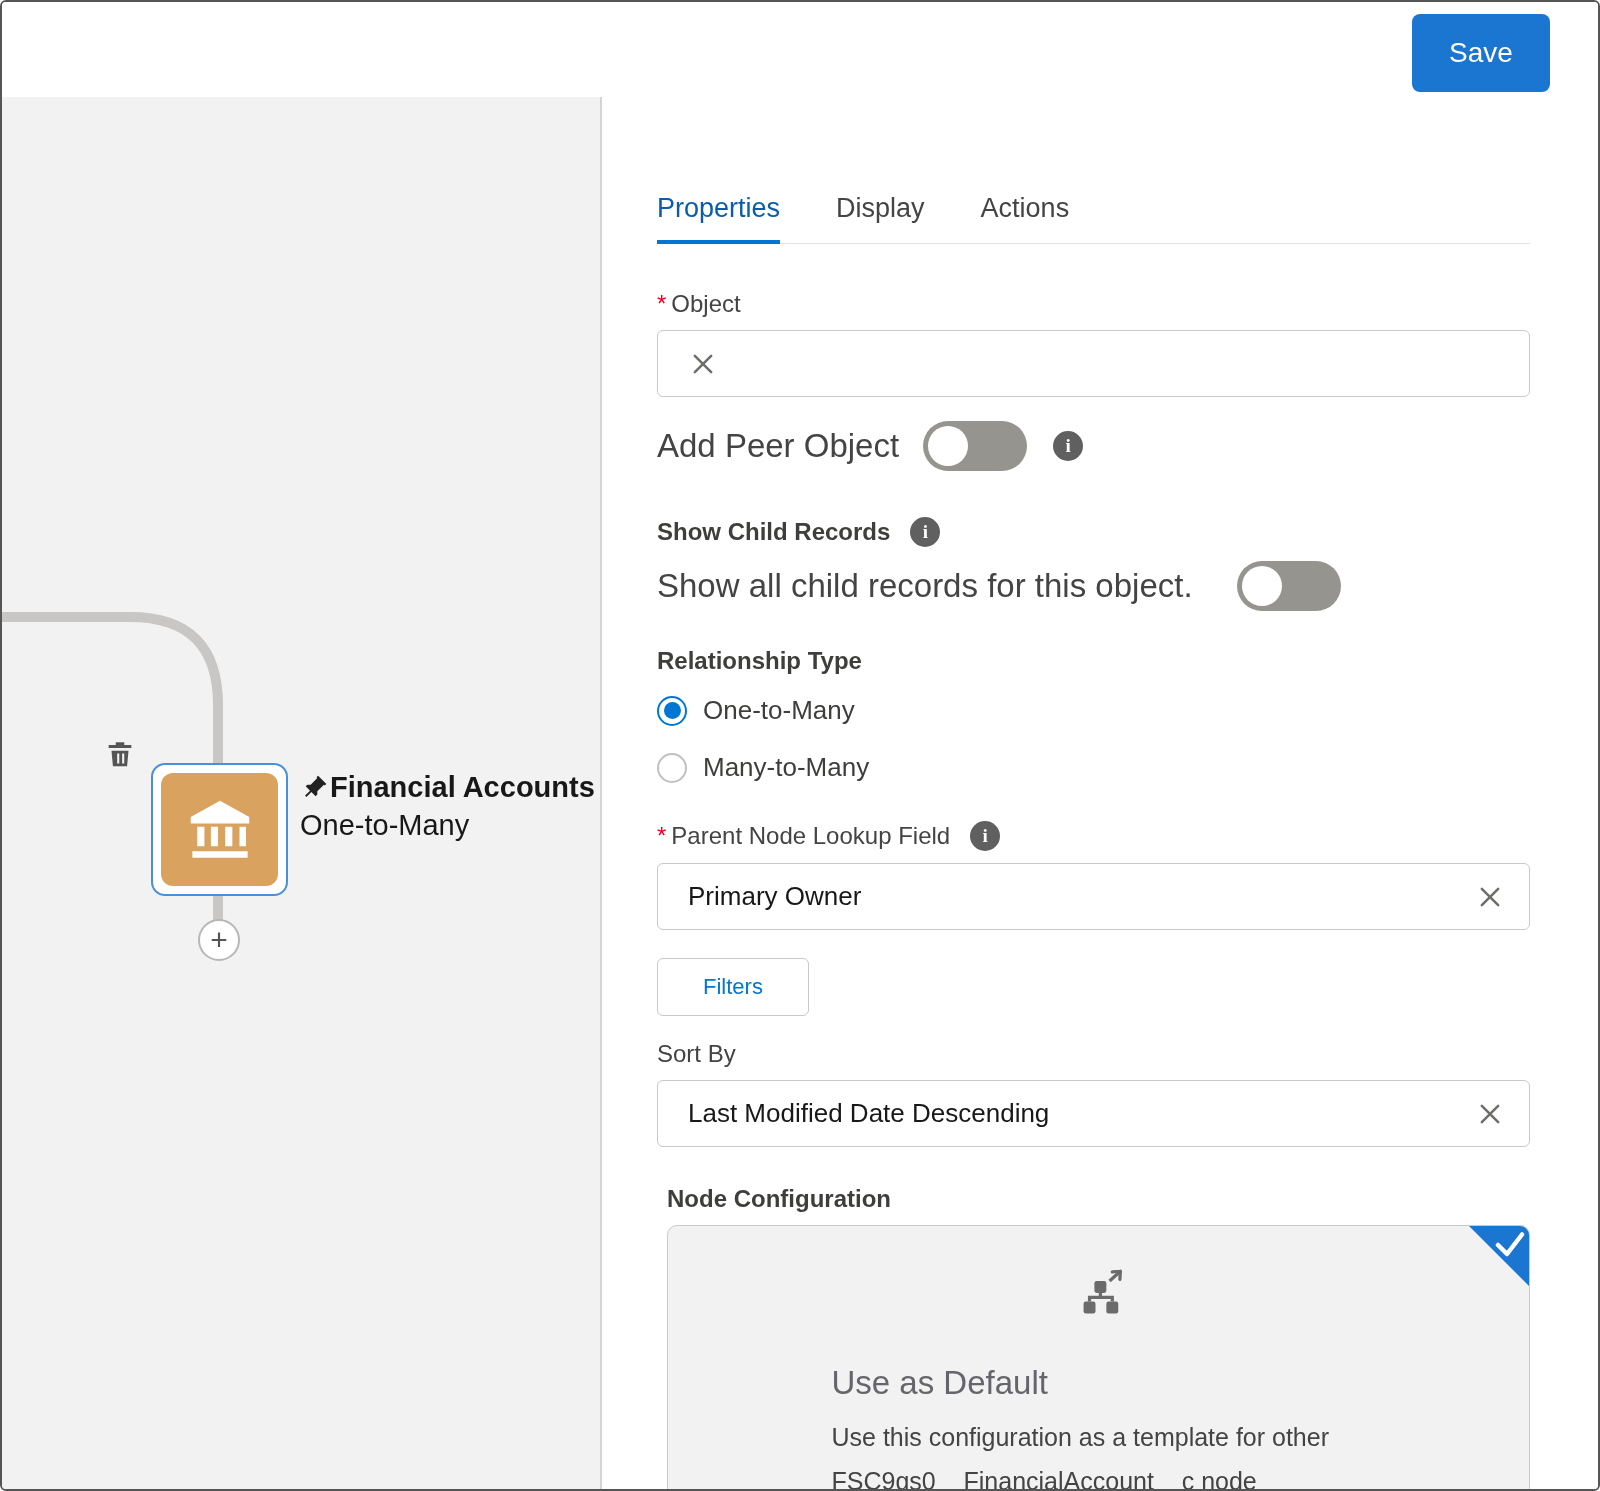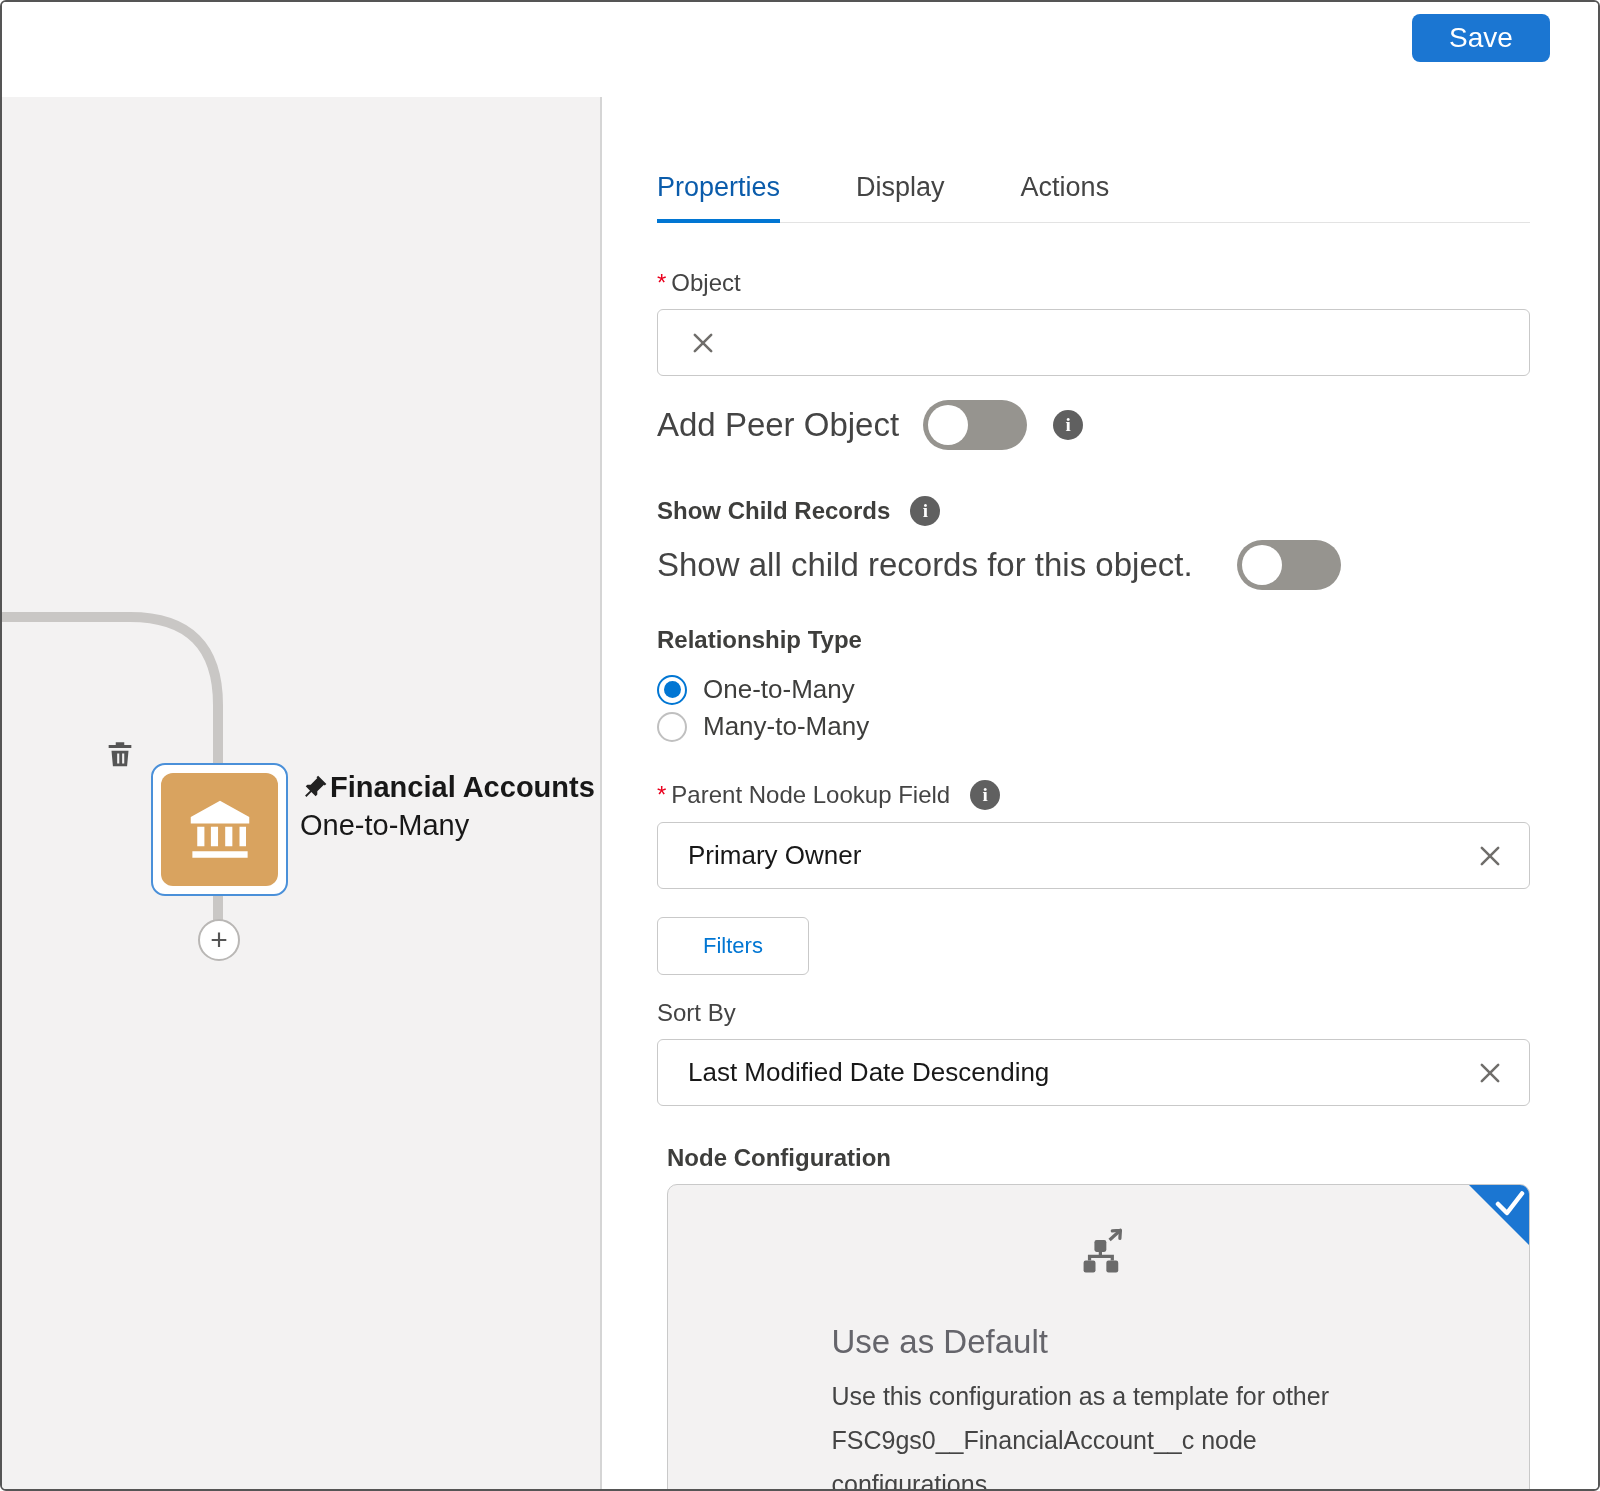--- a/index.html
+++ b/index.html
@@ -21,21 +21,21 @@
   .header {
     height: 95px;
     background: #fff;
     position: relative;
   }
   .save-btn {
     position: absolute;
     top: 12px;
     right: 48px;
     width: 138px;
-    height: 48px;
+    height: 78px;
     background: #1b76d2;
     color: #fff;
     font-size: 28px;
     border: none;
     border-radius: 8px;
     cursor: pointer;
     font-family: inherit;
   }
   
   .main { display: flex; height: 1392px; }
@@ -106,23 +106,23 @@
     font-family: inherit;
   }
   
   .panel {
     flex: 1;
     background: #fff;
     padding: 0 68px 0 55px;
     overflow: hidden;
   }
   .tabs {
-    margin-top: 75px;
+    margin-top: 96px;
     display: flex;
-    gap: 76px;
+    gap: 56px;
     border-bottom: 1px solid #e3e3e3;
   }
   .tab {
     font-size: 27px;
     color: #444;
     padding-bottom: 16px;
     border-bottom: 4px solid transparent;
     margin-bottom: -1px;
     cursor: pointer;
     background: none;
@@ -190,21 +190,21 @@
   .peer-row { margin-top: 24px; }
   .peer-row .toggle { margin-left: 24px; }
   .peer-row .info-dot { margin-left: 26px; }
   .child-label { margin-top: 46px; }
   .child-label .info-dot { margin-left: 20px; }
   .child-desc-row { margin-top: 14px; gap: 20px; }
   .child-desc-row .toggle { margin-left: 24px; }
   .desc-text { font-size: 33px; color: #444; }
   .rel-label { margin-top: 36px; }
   .radio-row { margin-top: 20px; display: flex; align-items: center; cursor: pointer; }
-  .radio-row + .radio-row { margin-top: 6px; align-items: flex-end; }
+  .radio-row + .radio-row { margin-top: 26px; align-items: flex-end; }
   .radio {
     width: 30px; height: 30px;
     border-radius: 50%;
     border: 2px solid #c0c0c0;
     background: #fff;
     display: flex; align-items: center; justify-content: center;
     flex: none;
   }
   .radio.checked { border-color: #0176d3; }
   .radio.checked::after {

